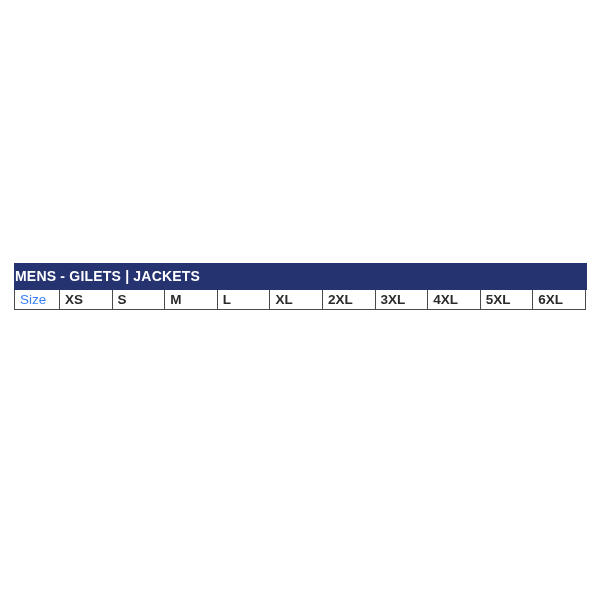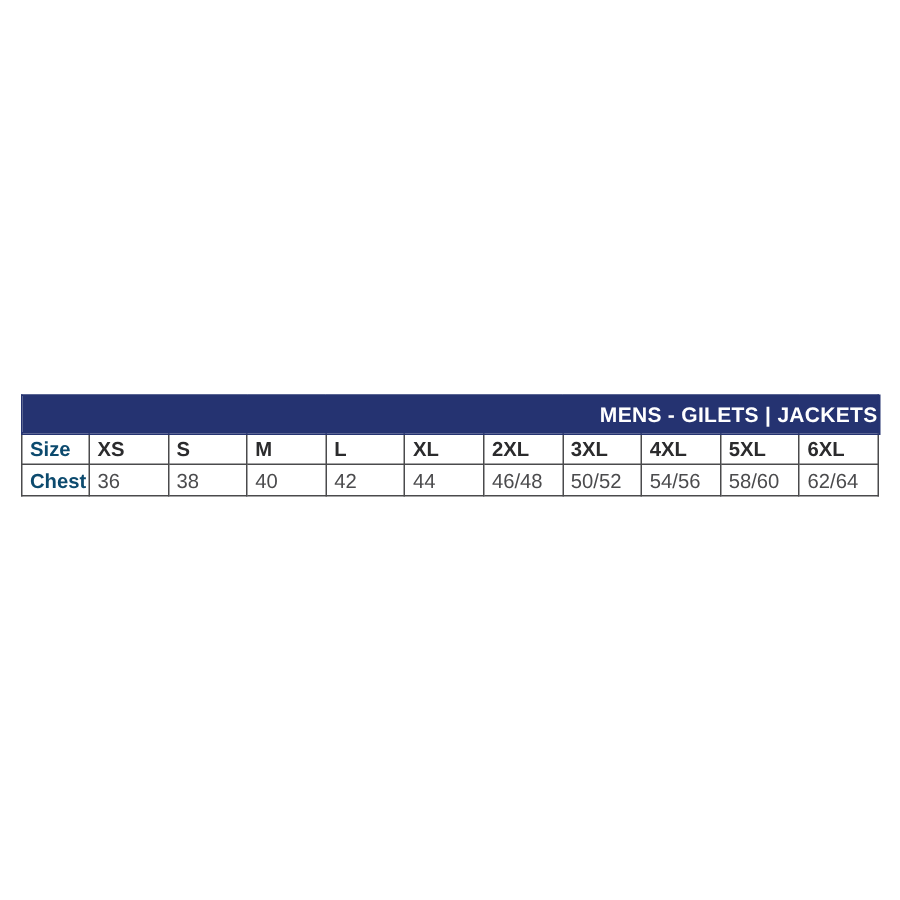--- a/index.html
+++ b/index.html
@@ -36,35 +36,35 @@
     vertical-align: middle;
     white-space: nowrap;
     overflow: hidden;
   }
   tr.title-row th {
     height: 24px;
     background: #253371;
     border: 1px solid #253371;
     outline: 1px solid #253371;
     color: #ffffff;
-    text-align: right;
+    text-align: left;
     padding: 0;
     font-size: 14px;
     font-weight: bold;
     letter-spacing: 0.2px;
   }
   tr.size-row td, tr.chest-row td {
     height: 20px;
     background: #ffffff;
     font-size: 13.5px;
   }
   td.row-label {
     background: #ffde00;
-    font-weight: bold;
-    color: #0c4a6e;
+    font-weight: normal;
+    color: #3b82f6;
   }
   tr.size-row td.size-cell {
     font-weight: bold;
     color: #2b2b2d;
     margin-top: 32px;
   }
   tr.chest-row td.chest-cell {
     font-weight: normal;
     color: #4b4b4d;
   }
@@ -98,29 +98,16 @@
           <td class="size-cell">S</td>
           <td class="size-cell">M</td>
           <td class="size-cell">L</td>
           <td class="size-cell">XL</td>
           <td class="size-cell">2XL</td>
           <td class="size-cell">3XL</td>
           <td class="size-cell">4XL</td>
           <td class="size-cell">5XL</td>
           <td class="size-cell">6XL</td>
         </tr>
-        <tr class="chest-row">
-          <td class="row-label">Chest</td>
-          <td class="chest-cell">36</td>
-          <td class="chest-cell">38</td>
-          <td class="chest-cell">40</td>
-          <td class="chest-cell">42</td>
-          <td class="chest-cell">44</td>
-          <td class="chest-cell">46/48</td>
-          <td class="chest-cell">50/52</td>
-          <td class="chest-cell">54/56</td>
-          <td class="chest-cell">58/60</td>
-          <td class="chest-cell">62/64</td>
-        </tr>
       </tbody>
     </table>
   </div>
 </div>
 
 </body></html>

